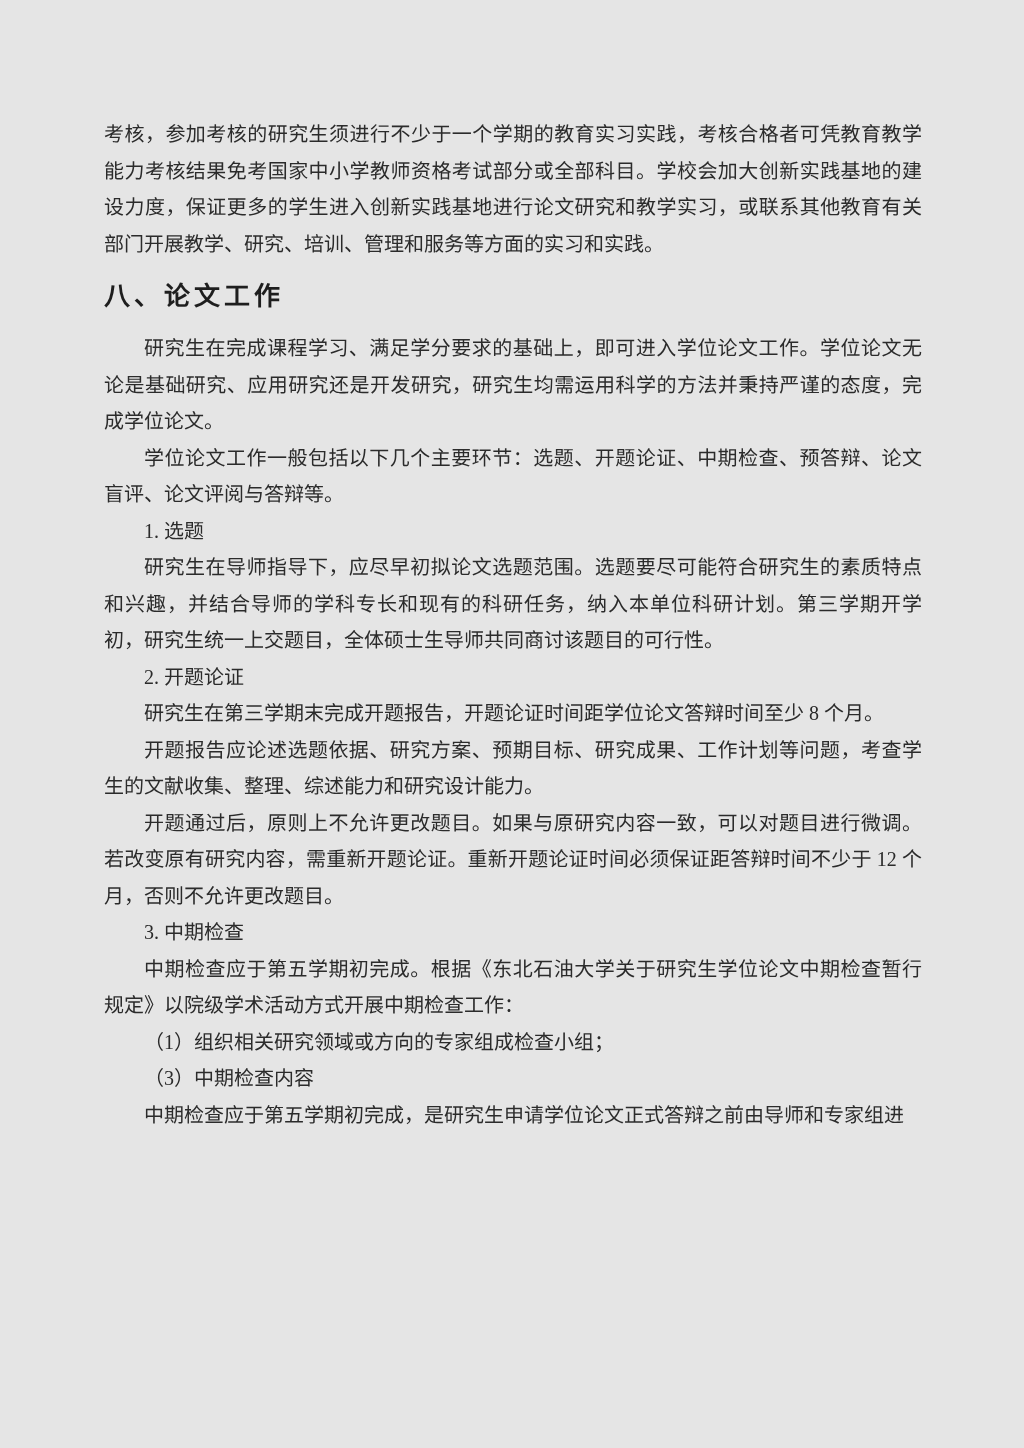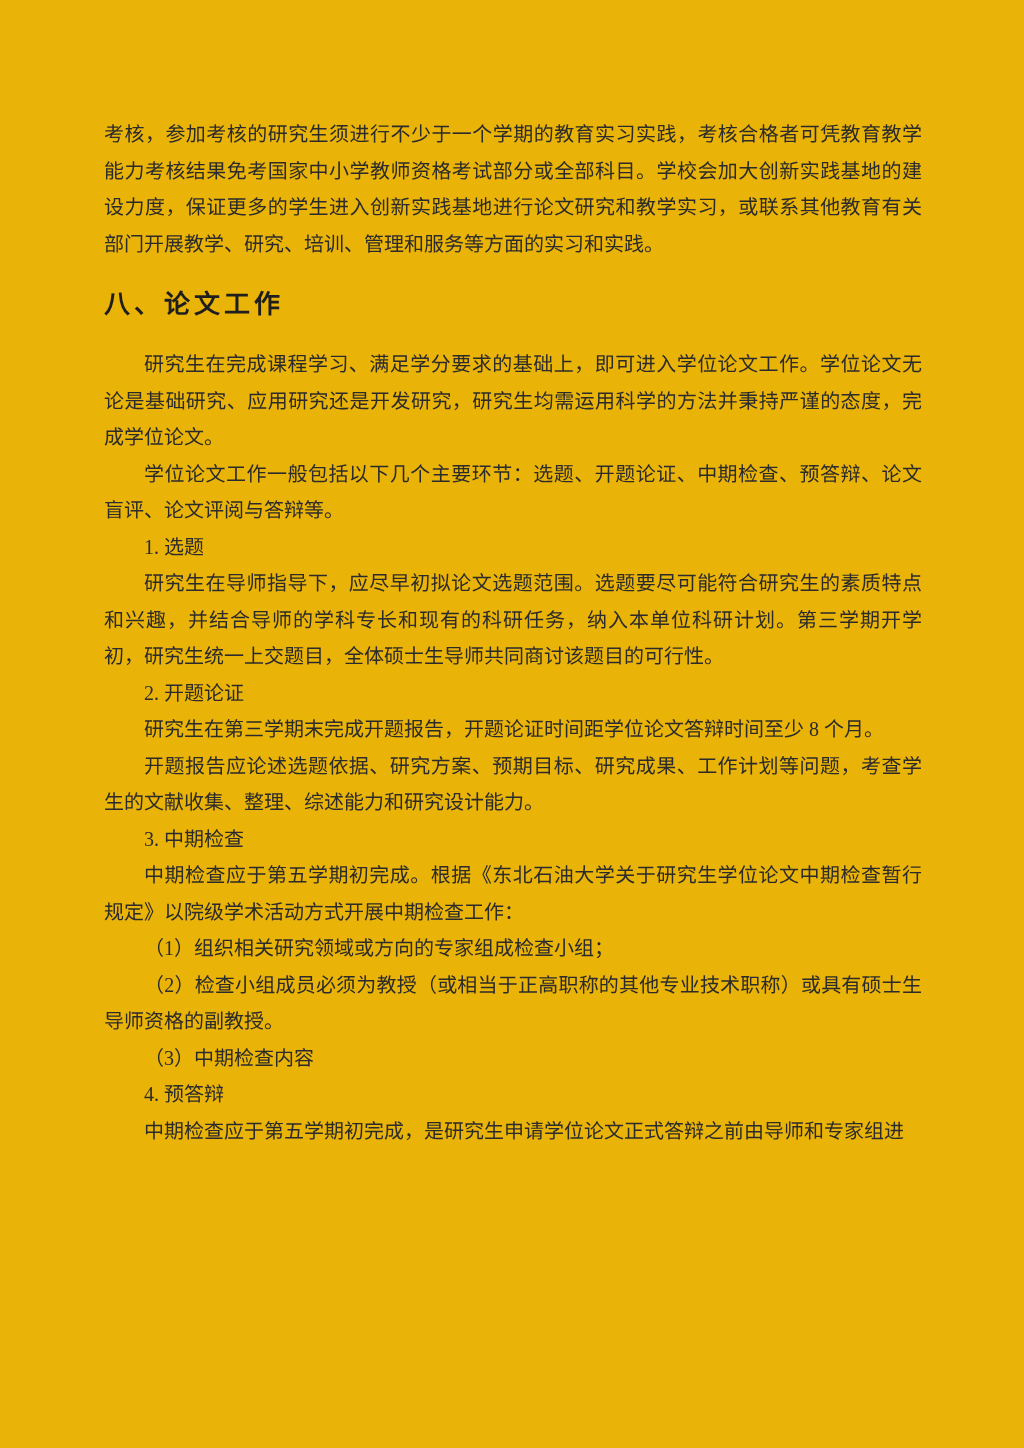--- a/index.html
+++ b/index.html
@@ -5,21 +5,21 @@
   html, body {
     margin: 0;
     padding: 0;
     background: #ffffff;
   }
   .page {
     position: relative;
     width: 1024px;
     height: 1448px;
     margin: 0 auto;
-    background: #eab308;
+    background: #e5e5e5;
     box-sizing: border-box;
     padding: 116px 102px 0 104px;
     overflow: hidden;
   }
   .doc {
     font-family: "Liberation Serif", "DejaVu Serif", serif;
     font-size: 20px;
     line-height: 36.5px;
     color: #2b2b2b;
     text-align: justify;
@@ -37,21 +37,21 @@
   .sub-item {
     text-indent: 2em;
   }
   .heading {
     font-family: "Liberation Sans", "DejaVu Sans", sans-serif;
     font-weight: 700;
     font-size: 26px;
     letter-spacing: 4px;
     line-height: 40px;
     color: #1e1e1e;
-    margin: 22px 0;
+    margin: 14px 0;
     text-indent: 0;
     text-align: left;
   }
 </style>
 </head>
 <body>
 
 <div class="page">
   <div class="doc">
 
@@ -66,31 +66,30 @@
     <p class="numbered-item">1. 选题</p>
 
     <p class="paragraph">研究生在导师指导下，应尽早初拟论文选题范围。选题要尽可能符合研究生的素质特点和兴趣，并结合导师的学科专长和现有的科研任务，纳入本单位科研计划。第三学期开学初，研究生统一上交题目，全体硕士生导师共同商讨该题目的可行性。</p>
 
     <p class="numbered-item">2. 开题论证</p>
 
     <p class="paragraph">研究生在第三学期末完成开题报告，开题论证时间距学位论文答辩时间至少 8 个月。</p>
 
     <p class="paragraph">开题报告应论述选题依据、研究方案、预期目标、研究成果、工作计划等问题，考查学生的文献收集、整理、综述能力和研究设计能力。</p>
 
+    <p class="paragraph">开题通过后，原则上不允许更改题目。如果与原研究内容一致，可以对题目进行微调。若改变原有研究内容，需重新开题论证。重新开题论证时间必须保证距答辩时间不少于 12 个月，否则不允许更改题目。</p>
 
     <p class="numbered-item">3. 中期检查</p>
 
     <p class="paragraph">中期检查应于第五学期初完成。根据《东北石油大学关于研究生学位论文中期检查暂行规定》以院级学术活动方式开展中期检查工作：</p>
 
     <p class="sub-item">（1）组织相关研究领域或方向的专家组成检查小组；</p>
 
-    <p class="sub-item">（2）检查小组成员必须为教授（或相当于正高职称的其他专业技术职称）或具有硕士生导师资格的副教授。</p>
 
     <p class="sub-item">（3）中期检查内容</p>
 
 
 
-    <p class="numbered-item">4. 预答辩</p>
 
     <p class="paragraph">中期检查应于第五学期初完成，是研究生申请学位论文正式答辩之前由导师和专家组进</p>
 
   </div>
 </div>
 
 </body></html>

